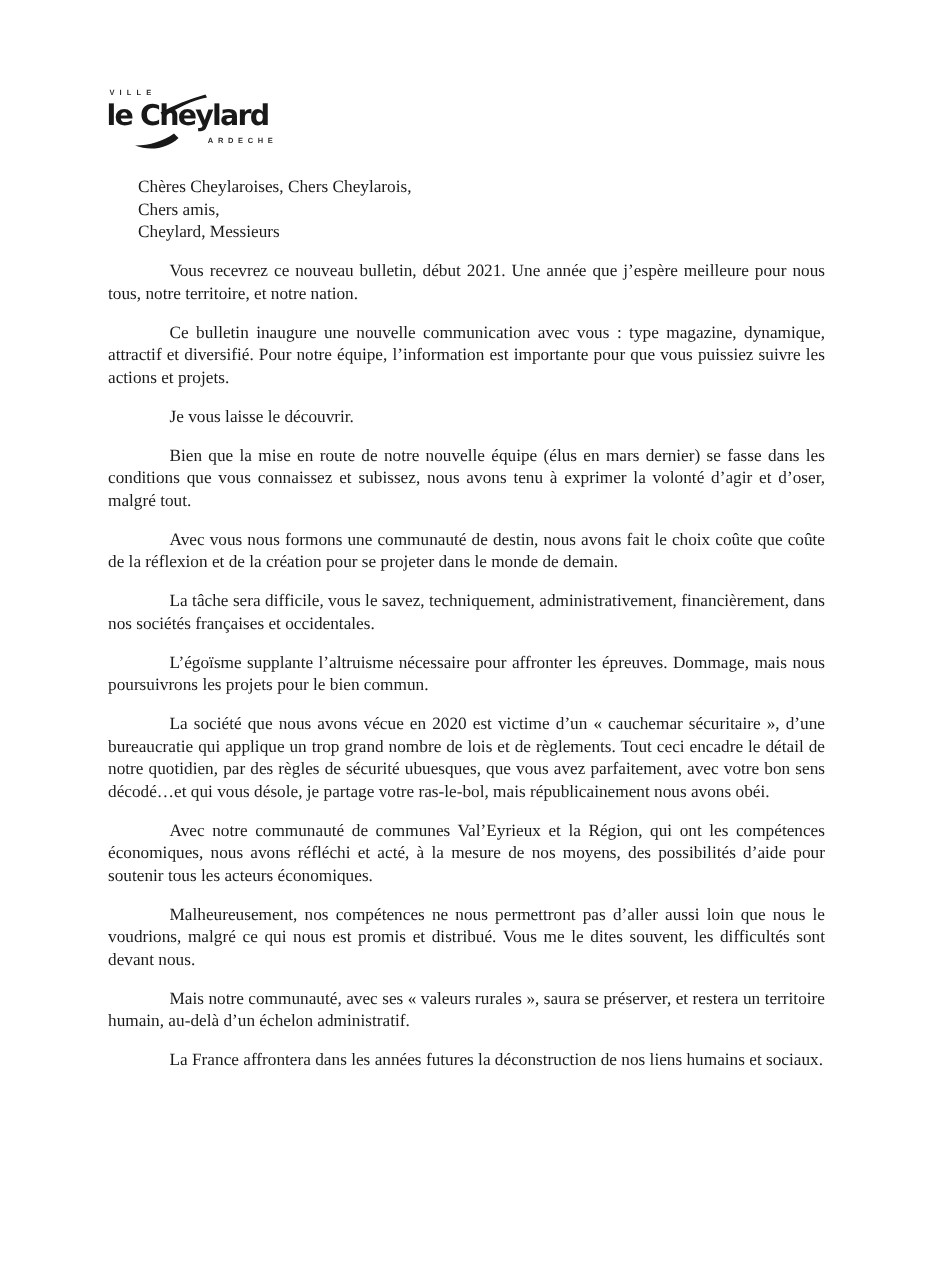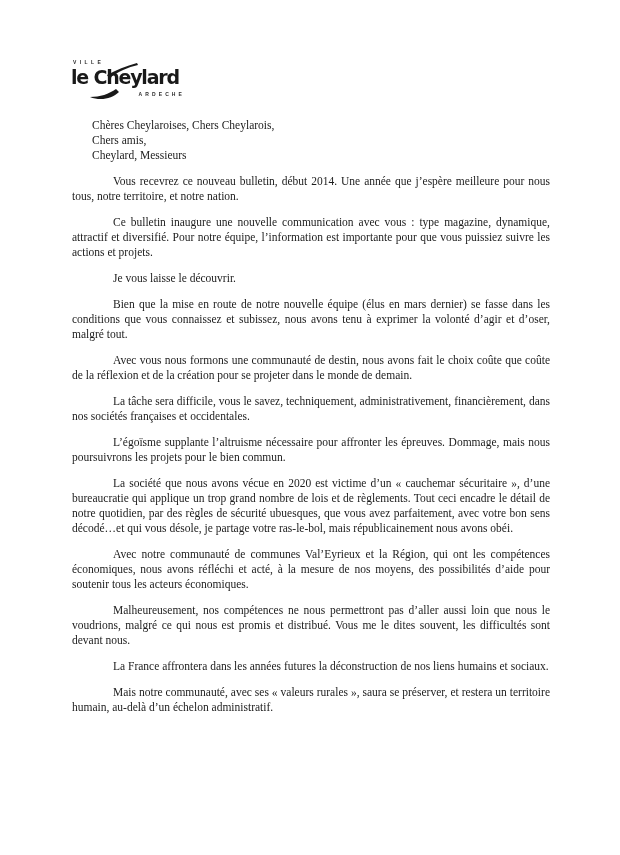--- a/index.html
+++ b/index.html
@@ -104,32 +104,32 @@
   </header>
 
   <main class="letter">
     <div class="salutation">
         <p>Chères Cheylaroises, Chers Cheylarois,</p>
         <p>Chers amis,</p>
         <p>Cheylard, Messieurs</p>
       </div>
 
     <div class="paragraphs">
-        <p>Vous recevrez ce nouveau bulletin, début 2014. Une année que j’espère meilleure pour nous tous, notre territoire, et notre nation.</p>
+        <p>Vous recevrez ce nouveau bulletin, début 2021. Une année que j’espère meilleure pour nous tous, notre territoire, et notre nation.</p>
         <p>Ce bulletin inaugure une nouvelle communication avec vous : type magazine, dynamique, attractif et diversifié. Pour notre équipe, l’information est importante pour que vous puissiez suivre les actions et projets.</p>
         <p>Je vous laisse le découvrir.</p>
         <p>Bien que la mise en route de notre nouvelle équipe (élus en mars dernier)  se fasse dans les conditions que vous connaissez et subissez, nous avons tenu à exprimer la volonté d’agir et d’oser, malgré tout.</p>
         <p>Avec vous nous formons une communauté de destin, nous avons fait le choix coûte que coûte de la réflexion et de la création pour se projeter dans le monde de demain.</p>
         <p>La tâche sera difficile, vous le savez, techniquement, administrativement, financièrement, dans nos sociétés françaises et occidentales.</p>
         <p>L’égoïsme supplante l’altruisme nécessaire pour affronter les épreuves. Dommage, mais nous poursuivrons les projets pour le bien commun.</p>
         <p>La société que nous avons vécue en 2020 est victime d’un « cauchemar sécuritaire », d’une bureaucratie qui applique un trop grand nombre de lois et de règlements. Tout ceci encadre le détail de notre quotidien, par des règles de sécurité ubuesques, que vous avez parfaitement, avec votre bon sens décodé…et qui vous désole, je partage votre ras-le-bol, mais républicainement nous avons obéi.</p>
         <p>Avec notre communauté de communes Val’Eyrieux et la Région, qui ont les compétences économiques, nous avons réfléchi et acté, à la mesure de nos moyens, des possibilités d’aide pour soutenir tous les acteurs économiques.</p>
         <p>Malheureusement, nos compétences ne nous permettront pas d’aller aussi loin que nous le voudrions, malgré ce qui nous est promis et distribué. Vous me le dites souvent, les difficultés sont devant nous.</p>
+        <p>Mais notre communauté, avec ses « valeurs rurales », saura se préserver, et restera un territoire humain, au-delà d’un échelon administratif.</p>
         <p>La France affrontera dans les années futures la déconstruction de nos liens humains et sociaux.</p>
-        <p>Mais notre communauté, avec ses « valeurs rurales », saura se préserver, et restera un territoire humain, au-delà d’un échelon administratif.</p>
         <p>J’ai confiance, et avec vous nous résisterons.</p>
         <p>Je vous exprimer</p>
       </div>
 
     <p class="closing">Vous dévoué.</p>
   </main>
 
 </div>
 
 </body></html>

